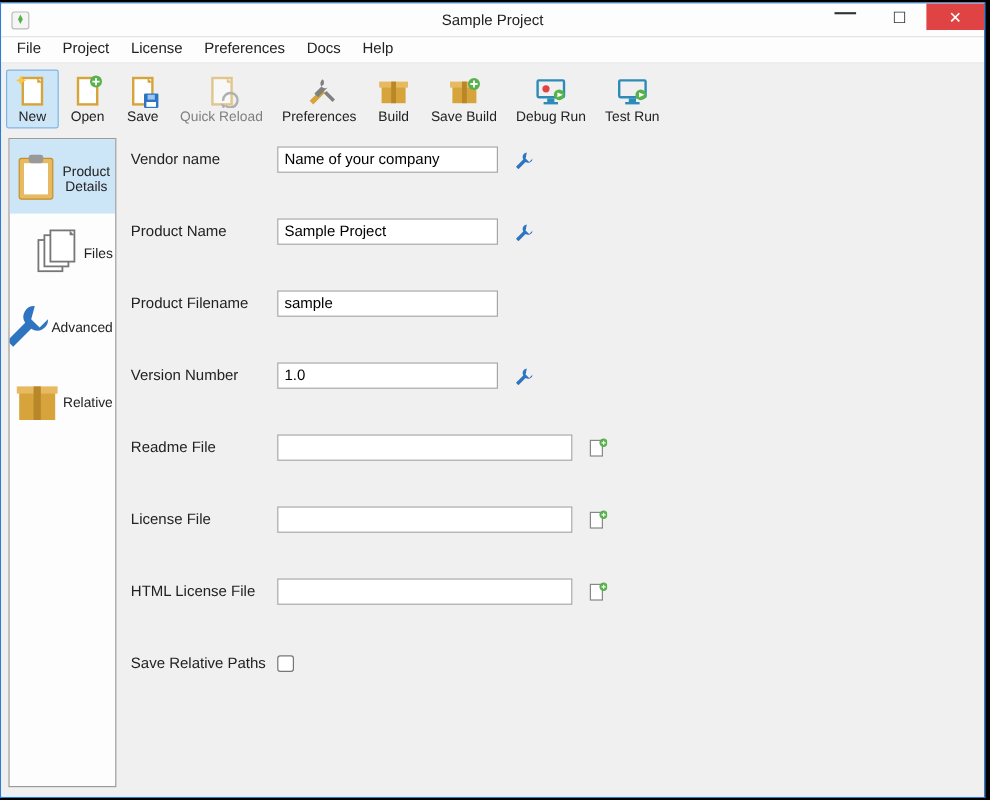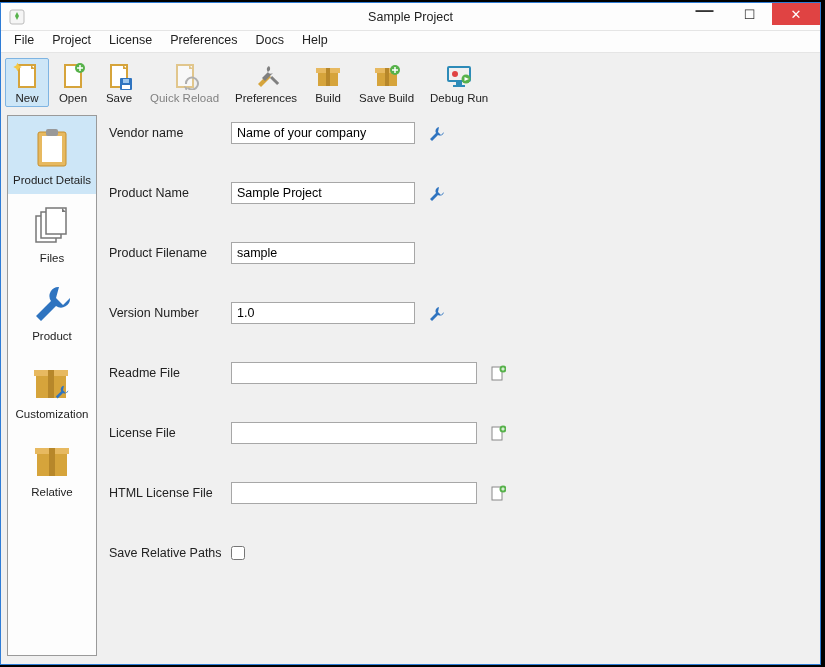--- a/index.html
+++ b/index.html
@@ -34,21 +34,21 @@
   .tool-btn.selected { background:#cde6f7; border:1px solid #7eb4e2; }
   .tool-btn.disabled { opacity:0.55; }
   .tool-btn .ico { width:30px; height:30px; display:flex; align-items:center; justify-content:center; }
   .tool-btn .lbl { font-size:11.5px; color:#222; margin-top:1px; white-space:nowrap; }
 
   
   .main { flex:1; display:flex; background:#f0f0f0; padding:6px 6px 8px 6px; gap:8px; overflow:hidden; }
 
   
   .sidebar { width:90px; background:#fdfdfd; border:1px solid #9a9a9a; display:flex; flex-direction:column; overflow:hidden; }
-  .side-item { display:flex; flex-direction:column; align-items:center; justify-content:flex-end; padding:10px 2px 8px 2px; cursor:default; }
+  .side-item { display:flex; align-items:center; justify-content:flex-end; padding:10px 2px 8px 2px; cursor:default; }
   .side-item.selected { background:#cde6f7; }
   .side-item .ico { width:44px; height:44px; display:flex; align-items:center; justify-content:center; }
   .side-item .lbl { font-size:11.5px; color:#222; margin-top:4px; text-align:center; }
 
   
   .form { flex:1; padding:6px 4px; }
   .row { display:flex; align-items:center; height:24px; margin-bottom:36px; }
   .row.last { margin-bottom:0; }
   .lbl-col { width:122px; font-size:12.5px; color:#222; }
   .input-short { width:184px; }
@@ -258,20 +258,28 @@
       <span class="lbl">Save Build</span>
     </div>
     <div class="tool-btn">
       <span class="ico">
           <svg width="28" height="28">
             <use href="#svg-debug"></use>
           </svg>
         </span>
       <span class="lbl">Debug Run</span>
     </div>
+    <div class="tool-btn">
+      <span class="ico">
+          <svg width="28" height="28">
+            <use href="#svg-testrun"></use>
+          </svg>
+        </span>
+      <span class="lbl">Test Run</span>
+    </div>
   </div>
 
   <div class="main">
 
     <div class="sidebar">
       <div class="side-item selected">
         <span class="ico">
             <svg width="40" height="44" viewBox="0 0 40 44">
               <use href="#svg-clipboard"></use>
             </svg>
@@ -285,29 +293,21 @@
             </svg>
           </span>
         <span class="lbl">Files</span>
       </div>
       <div class="side-item">
         <span class="ico">
             <svg width="42" height="42" viewBox="0 0 42 42">
               <use href="#svg-wrench-lg"></use>
             </svg>
           </span>
-        <span class="lbl">Product</span>
-      </div>
-      <div class="side-item">
-        <span class="ico">
-            <svg width="40" height="40" viewBox="0 0 40 40">
-              <use href="#svg-box-wrench"></use>
-            </svg>
-          </span>
-        <span class="lbl">Customization</span>
+        <span class="lbl">Advanced</span>
       </div>
       <div class="side-item">
         <span class="ico">
             <svg width="40" height="40" viewBox="0 0 40 40">
               <use href="#svg-box-lg"></use>
             </svg>
           </span>
         <span class="lbl">Relative</span>
       </div>
     </div>

